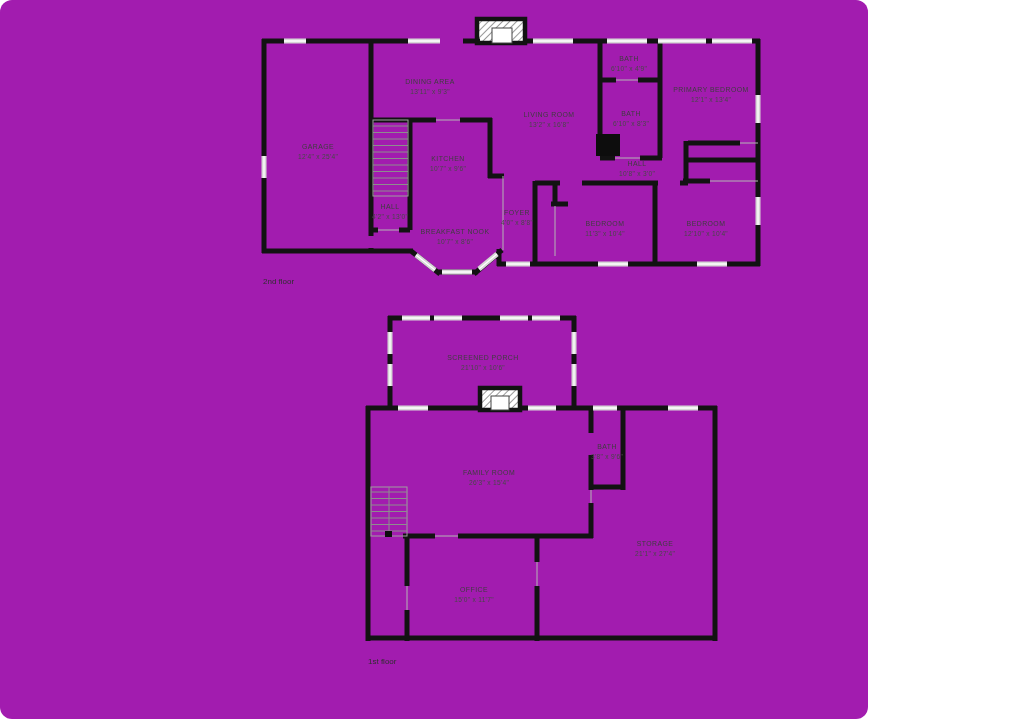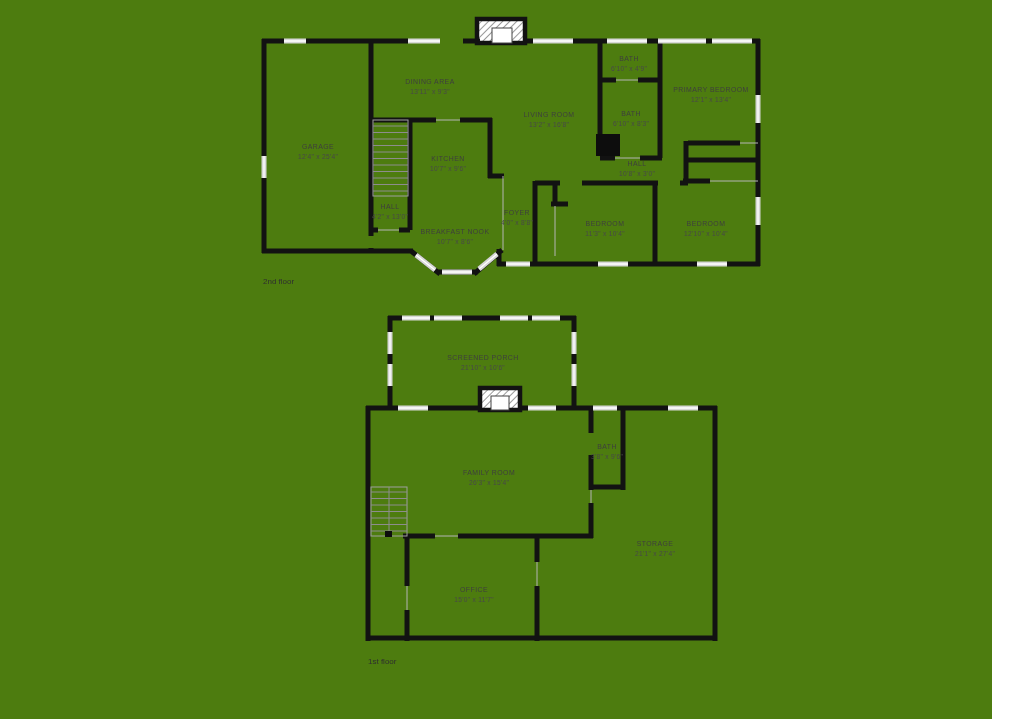--- a/index.html
+++ b/index.html
@@ -6,23 +6,24 @@
     margin: 0;
     padding: 0;
     background: #ffffff;
     width: 1024px;
     height: 719px;
     overflow: hidden;
     font-family: "Liberation Sans", sans-serif;
   }
   .plan-wrap {
     position: relative;
-    width: 992px;
+    width: 868px;
     height: 719px;
-    background: #4d7c0f;
+    background: #a21caf;
+    border-radius: 12px;
   }
   svg { display: block; }
   .wall  { stroke: #121212; stroke-width: 5; fill: none; stroke-linecap: butt; }
   .wall-thin { stroke: #b5b5b5; stroke-width: 1; fill: none; }
   .window-band { stroke: #d7d7d7; stroke-width: 5; fill: none; }
   .window-line { stroke: #ffffff; stroke-width: 1.3; fill: none; }
   .stair-line { stroke: #8d8d8d; stroke-width: 1; fill: none; }
   .stair-box { stroke: #9f9f9f; stroke-width: 1; fill: none; }
   .room-name {
     font-size: 6.9px;

